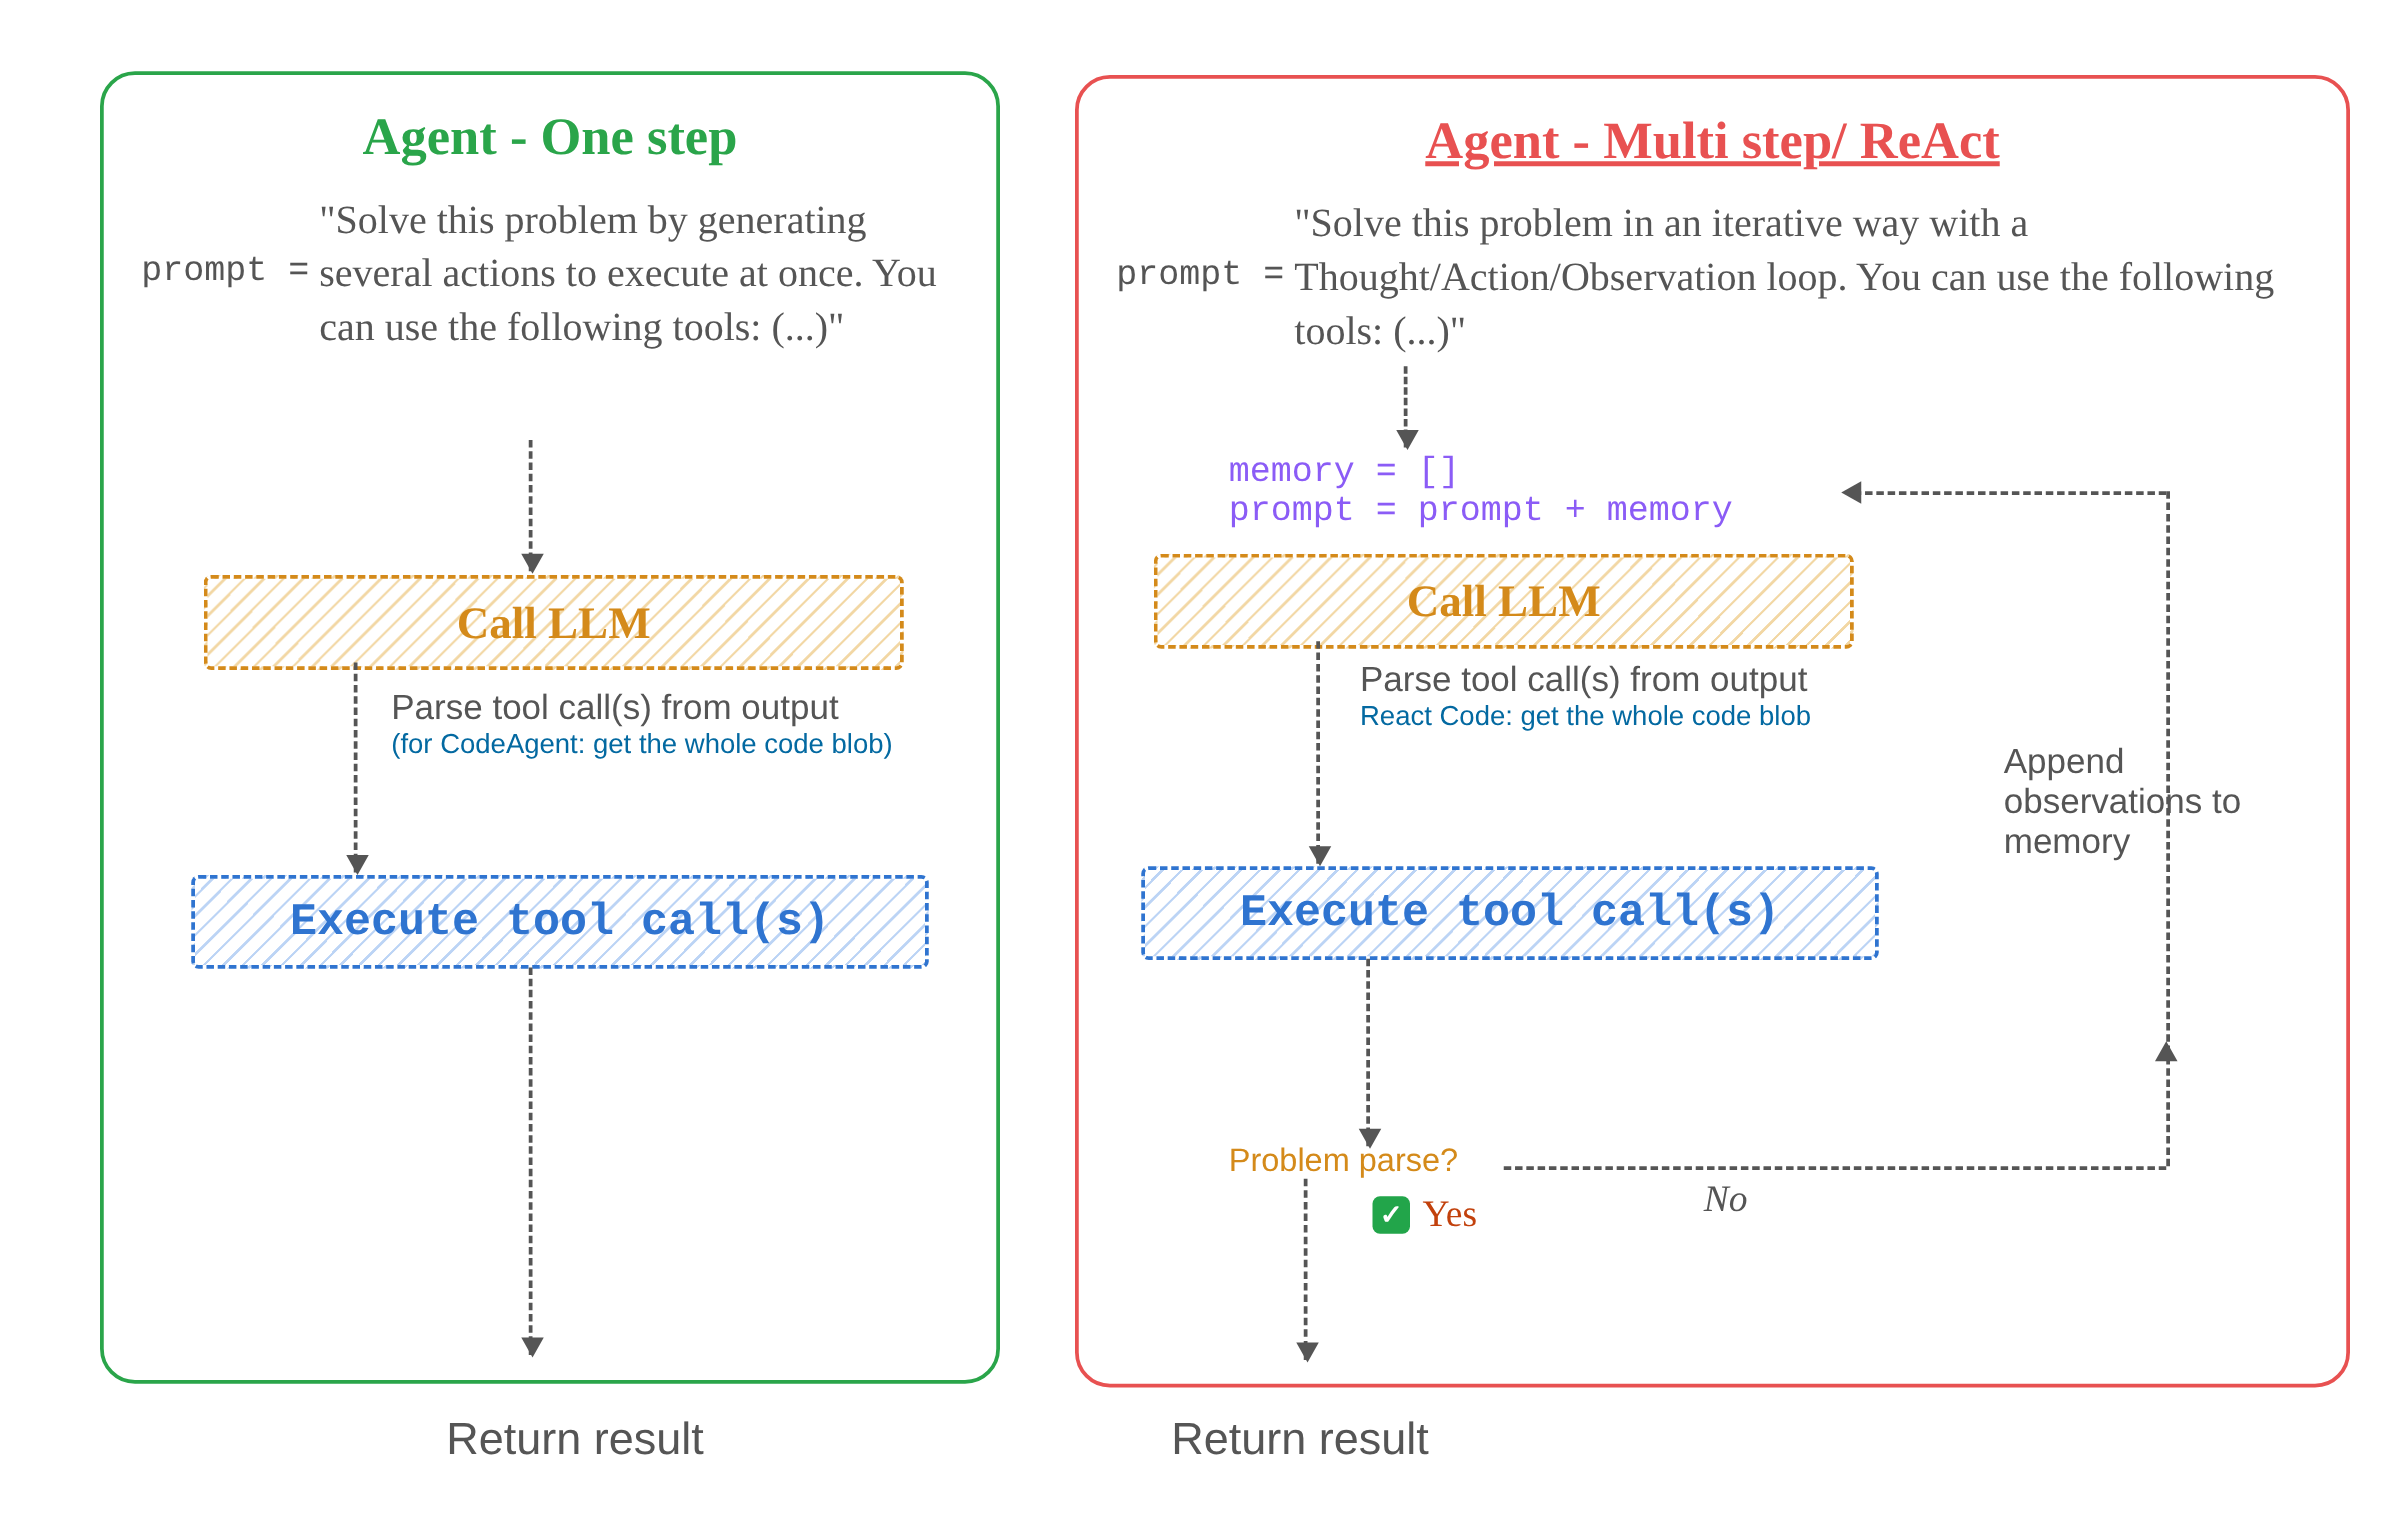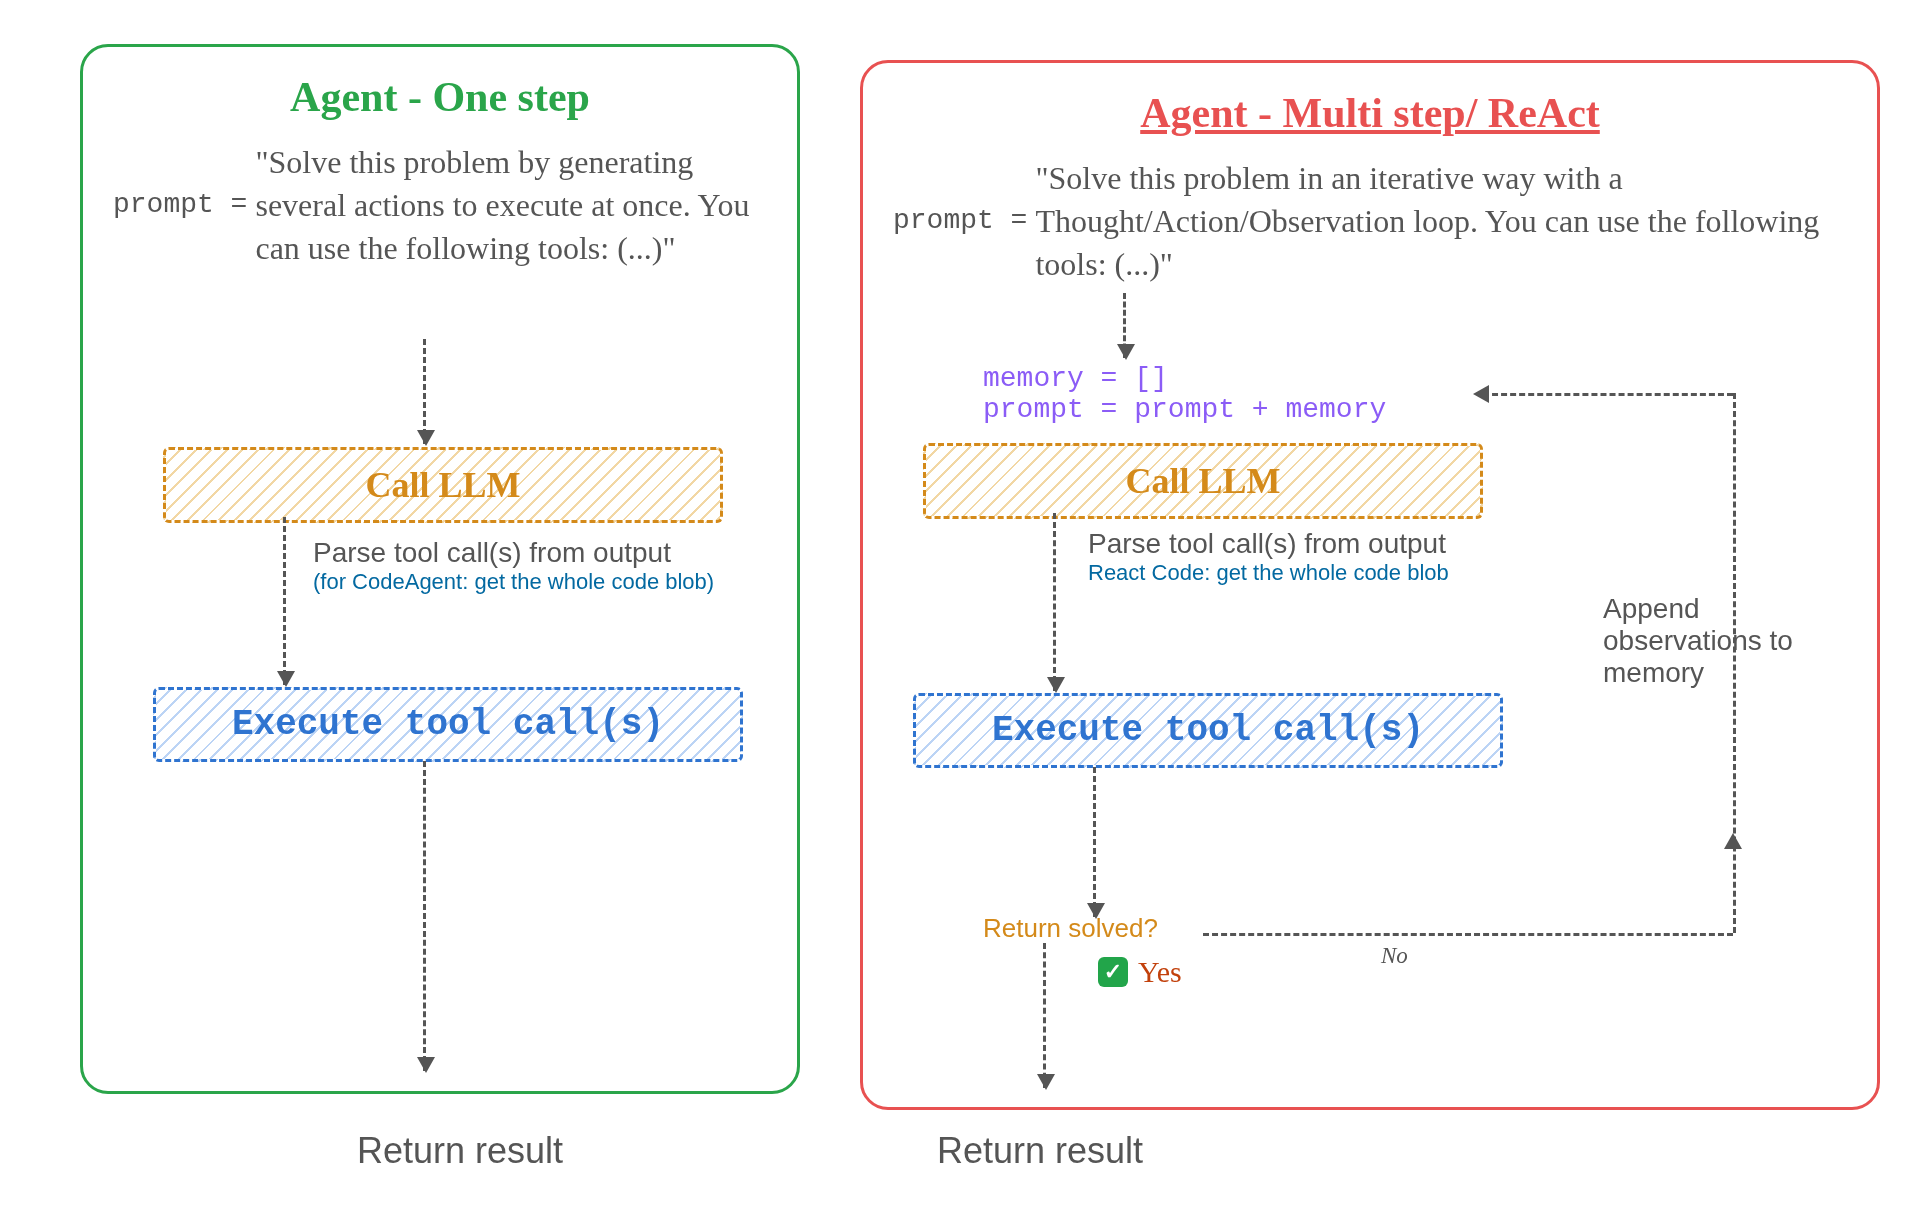--- a/index.html
+++ b/index.html
@@ -14,21 +14,21 @@
     width: 1906px;
     height: 1216px;
     position: relative;
   }
   .panel {
     position: absolute;
     border: 3px solid;
     border-radius: 28px;
     padding: 20px 30px 30px 30px;
   }
-  .panel-left  { left: 40px;  top: 4px; width: 720px; height: 1050px; border-color:#2aa54a; }
+  .panel-left  { left: 40px;  top: 17px; width: 720px; height: 1050px; border-color:#2aa54a; }
   .panel-right { left: 820px; top: 20px; width: 1020px;height: 1050px; border-color:#e85151; }
 
   .title { font-family: "Comic Sans MS","Segoe Script",cursive; font-size: 42px; font-weight: 700; text-align:center; margin-top:6px; }
   .title-left  { color:#2aa54a; }
   .title-right { color:#e85151;text-decoration:underline; }
 
   .prompt-row { display:flex; align-items:flex-start; gap:8px; margin-top:20px; }
   .prompt-lhs { font-family: "Courier New", monospace; font-size:28px; color:#555; padding-top:48px; white-space:nowrap; }
   .prompt-body { font-family:"Comic Sans MS","Segoe Script",cursive; font-size:32px; color:#555; line-height:1.35; }
 
@@ -46,21 +46,21 @@
   }
   .box-llm  { color:#d48a1a; border-color:#d48a1a; background: repeating-linear-gradient(135deg,#fff 0 9px,#f2d7a4 9px 11px); font-family: Liberation Serif, serif; }
   .box-exec { color:#2f74d0; border-color:#2f74d0; background: repeating-linear-gradient(135deg,#fff 0 9px,#bcd4f5 9px 11px); }
 
   .annot     { font-size:28px; color:#555; }
   .annot-sm  { font-size:22px; color:#0369a1; }
   .mono      { font-family:"Courier New", monospace; font-size:28px; color:#8b5cf6; }
 
   .decision  { color:#d48a1a; font-size:26px; }
   .yes-label { font-family:"Comic Sans MS",cursive; font-size:30px; color:#c2410c; }
-  .no-label  { font-family:"Comic Sans MS",cursive; font-style:italic; font-size:23px; color:#555;margin-left:18px; }
+  .no-label  { font-family:"Comic Sans MS",cursive; font-style:italic; font-size:30px; color:#555; }
 
   .return { font-size:36px; color:#555; text-align:center; position:absolute; }
 
   
   .arrow-v {
     position:absolute;
     border-left:3px dashed #555;
     width:0;
   }
   .arrow-v::after{
@@ -135,21 +135,21 @@
       <div class="annot">Parse tool call(s) from output</div>
       <div class="annot-sm">React Code: get the whole code blob</div>
     </div>
 
     <div class="stepbox box-exec" style="position:absolute; left:50px; top:630px; width:590px;">
       <span>Execute tool call(s)</span>
     </div>
 
     <div class="arrow-v" style="left:230px; top:704px; height:150px;"></div>
 
-    <div class="decision" style="position:absolute; left:120px; top:850px;">Return solved?</div>
+    <div class="decision" style="position:absolute; left:120px; top:850px;">Problem parse?</div>
 
     <div style="position:absolute; left:235px; top:892px; display:flex; align-items:center; gap:10px;">
       <span class="check">✓</span>
       <span class="yes-label">Yes</span>
     </div>
 
     <div class="arrow-v" style="left:180px; top:880px; height:145px;"></div>
 
     <div class="arrow-h" style="left:340px; top:870px; width:530px;"></div>
     <div class="no-label" style="position:absolute; left:500px; top:880px;">No</div>

